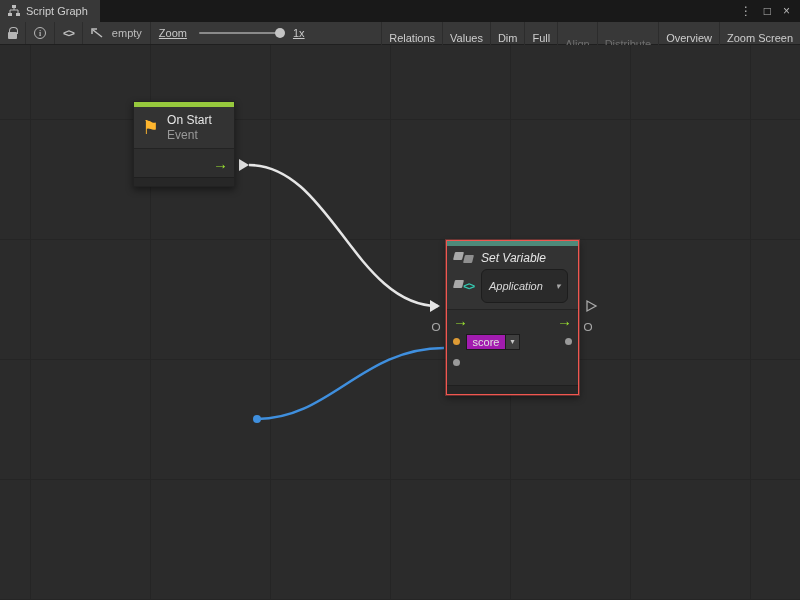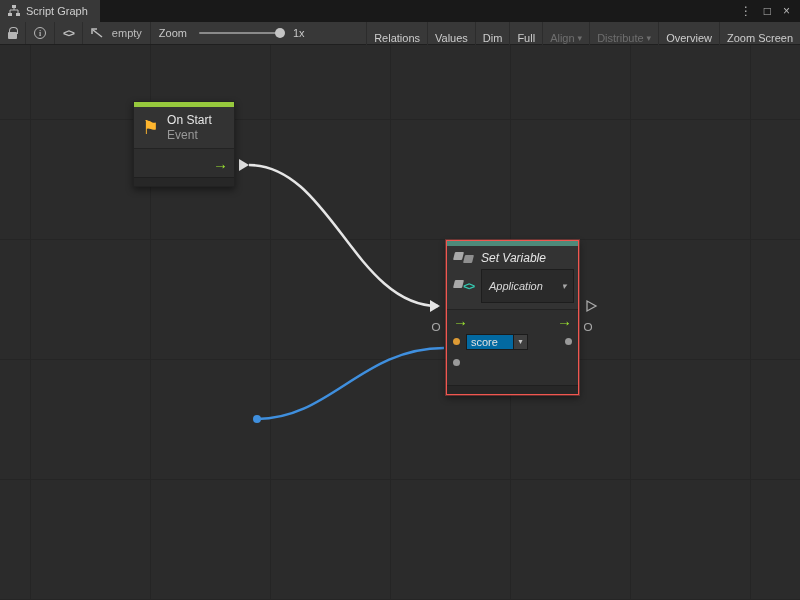--- a/index.html
+++ b/index.html
@@ -18,21 +18,21 @@
   .tb-group { display: flex; align-items: center; gap: 8px; padding: 0 8px; border-right: 1px solid #2c2c2c; }
   .lock-body { width: 9px; height: 7px; background: #b5b5b5; border-radius: 1px; position: relative; margin-top: 4px; }
   .lock-body::before { content: ""; position: absolute; top: -5px; left: 1px; width: 7px; height: 6px; border: 1.5px solid #b5b5b5; border-bottom: none; border-radius: 4px 4px 0 0; }
   .info-circle { width: 12px; height: 12px; border-radius: 50%; border: 1px solid #b5b5b5; color: #b5b5b5; font-size: 8px; font-weight: bold; display: flex; align-items: center; justify-content: center; font-family: "Liberation Serif", serif; }
   .code-glyph { color: #c0c0c0; font-weight: bold; letter-spacing: -1px; }
   .empty-label { color: #bdbdbd; text-align: center; }
   .zoom-track { position: relative; width: 82px; height: 2px; background: #8a8a8a; border-radius: 1px; }
   .zoom-knob { position: absolute; right: -4px; top: -4px; width: 10px; height: 10px; border-radius: 50%; background: #c4c4c4; }
   .tb-spacer { flex: 1; }
   .tb-btn { display: flex; align-items: center; gap: 3px; padding: 16px 7px; border-left: 1px solid #2c2c2c; color: #cdcdcd; white-space: nowrap; cursor: default; }
-  .tb-btn.disabled { color: #6e6e6e; }
+  .tb-btn.disabled { color: #6e6e6e; flex-direction: column; }
   .caret { font-size: 9px; line-height: 1; }
 
   
   .canvas { position: absolute; top: 45px; left: 0; width: 800px; height: 555px;
     background-color: #2b2b2b;
     background-image: linear-gradient(to right, #252525 1px, transparent 1px),
                       linear-gradient(to bottom, #252525 1px, transparent 1px);
     background-size: 120px 120px; background-position: 30px 74px; }
   .wires { position: absolute; left: 0; top: 0; z-index: 1; pointer-events: none; }
   .wires path { pointer-events: stroke; }
@@ -56,29 +56,29 @@
   
   .node-setvar { left: 446px; top: 195px; width: 133px; border: 1.5px solid #f05750; box-shadow: 0 0 0 1px rgba(240,87,80,.35), 0 3px 7px rgba(0,0,0,.45); }
   .node-setvar .strip { background: #4e8a7a; }
   .sv-header { padding: 5px 7px 6px; font-style: italic; }
   .sv-hrow { display: flex; align-items: center; gap: 7px; }
   .sv-hrow + .sv-hrow { margin-top: 4px; }
   .quad-cluster { position: relative; width: 20px; height: 13px; flex: none; }
   .quad { position: absolute; width: 9px; height: 8px; background: #a9a9a9; transform: skewX(-14deg); border-radius: 1px; }
   .quad.q2 { left: 10px; top: 3px; background: #8f8f8f; }
   .code-teal { color: #35cdb4; font-weight: bold; font-size: 11px; letter-spacing: -1px; }
-  .dropdown { display: inline-flex; align-items: center; gap: 19px; height: 17px; padding: 16px 7px; background: #2a2a2a; border: 1px solid #1d1d1d; border-radius: 0; font-size: 11px; color: #d8d8d8; cursor: default; }
+  .dropdown { display: inline-flex; align-items: center; gap: 13px; height: 17px; padding: 16px 7px; background: #2a2a2a; border: 1px solid #1d1d1d; border-radius: 6px; font-size: 11px; color: #d8d8d8; cursor: default; }
   .dropdown .caret { color: #a8a8a8; }
   .sv-body { background: #2e2e2e; padding-bottom: 12px; }
   .sv-row { height: 21px; display: flex; align-items: center; padding: 0 6px; gap: 6px; }
   .dot-orange { background: #de9b35; }
   .dot-gray { background: #9a9a9a; }
   .ml-auto { margin-left: auto; }
   .name-field { display: flex; height: 16px; }
-  .name-field input { width: 48px; height: 16px; background: #0369a1; border: 1px solid #1b1b1b; color: #e0e0e0; font-size: 11px; padding: 0 4px; font-family: "Liberation Sans", sans-serif; }
+  .name-field input { width: 40px; height: 16px; background: #a21caf; border: 1px solid #1b1b1b; color: #e0e0e0; font-size: 11px; padding: 0 4px; font-family: "Liberation Sans", sans-serif; text-align: center; }
   .name-field .dd-btn { width: 14px; height: 16px; background: #3f3f3f; border: 1px solid #1b1b1b; border-left: none; display: flex; align-items: center; justify-content: center; color: #c8c8c8; font-size: 8px; }
 
   
   .node-int { left: 157px; top: 311px; width: 92px; }
   .int-header { display: flex; align-items: flex-start; gap: 8px; padding: 8px; }
   .int-circle { width: 20px; height: 20px; border-radius: 50%; background: #5fe0c4; flex: none; margin-top: 2px; }
   .int-header input { width: 50px; height: 15px; margin-top: 4px; background: #262626; border: 1px solid #1b1b1b; color: #dedede; font-size: 11px; padding: 0 4px; font-family: "Liberation Sans", sans-serif; }
   .int-row { height: 26px; background: #2e2e2e; display: flex; align-items: center; justify-content: flex-end; padding: 0 6px; }
   .dot-teal { background: #5fe0c4; }
 </style>
@@ -114,21 +114,21 @@
     <div class="tb-group">
       <span class="code-glyph">&lt;&gt;</span>
     </div>
     <div class="tb-group">
       <svg width="13" height="11" viewBox="0 0 13 11">
         <path d="M2 2 L11 9" stroke="#bdbdbd" stroke-width="1.5" fill="none"></path>
         <path d="M1 6 V1 H6" stroke="#bdbdbd" stroke-width="1.5" fill="none"></path>
       </svg>
       <span class="empty-label">empty</span>
     </div>
-    <div class="tb-group" style="border-right:none; gap:12px;">
+    <div class="tb-group" style="border-right:none; gap:12px;text-decoration:underline;">
       <span>Zoom</span>
       <span class="zoom-track">
         <span class="zoom-knob"></span>
       </span>
       <span>1x</span>
     </div>
     <div class="tb-spacer"></div>
     <div class="tb-btn">
         <span>Relations</span>
       </div>

